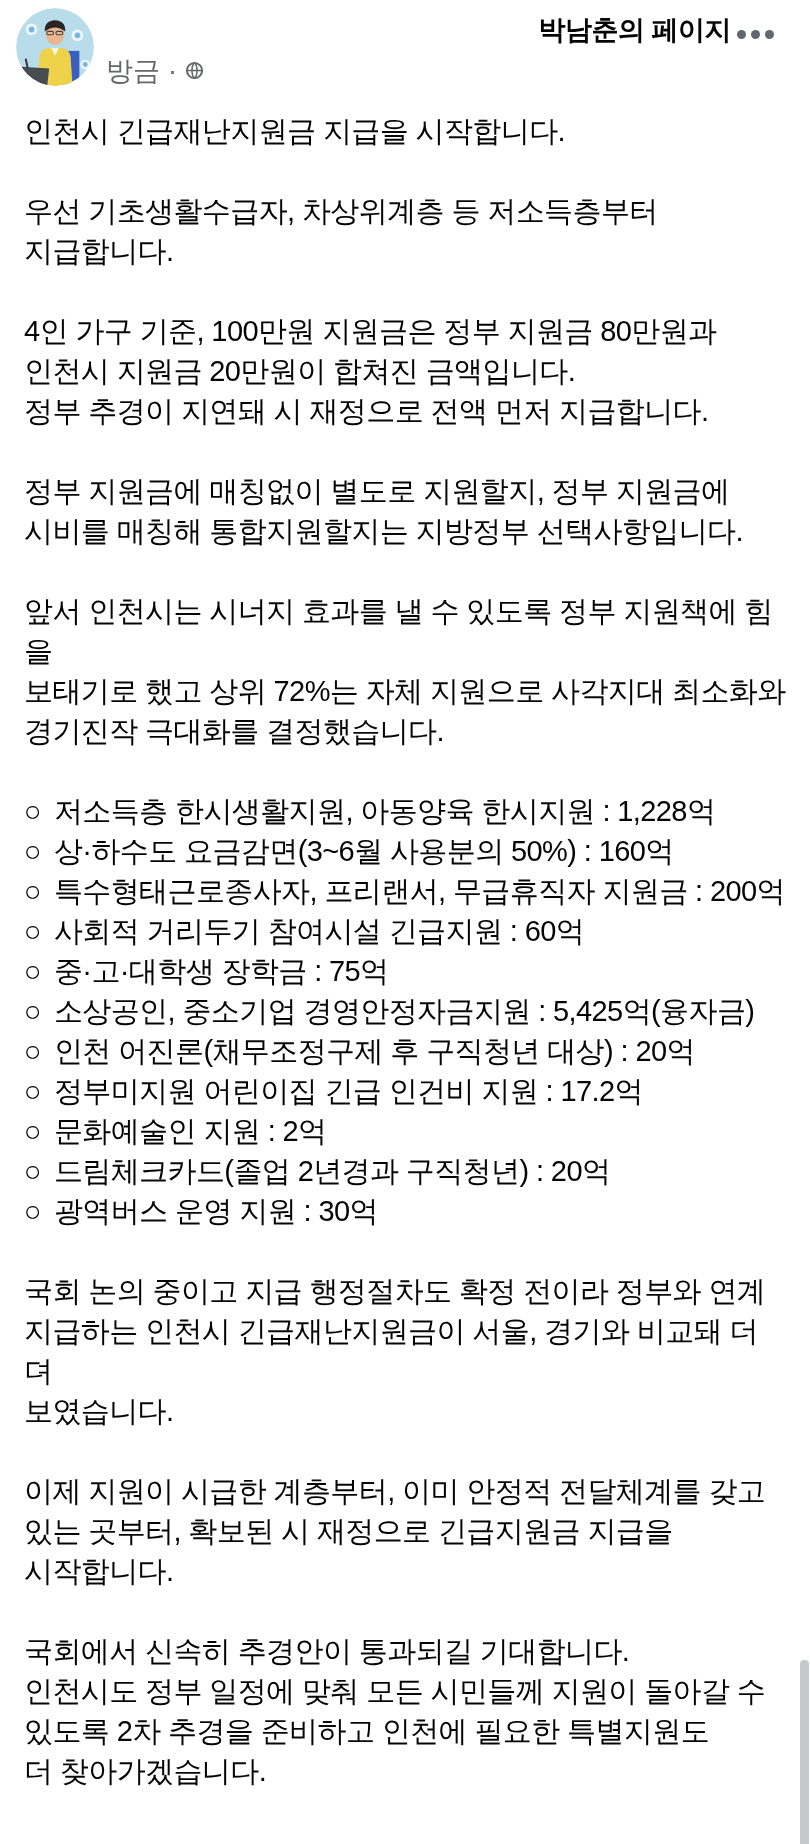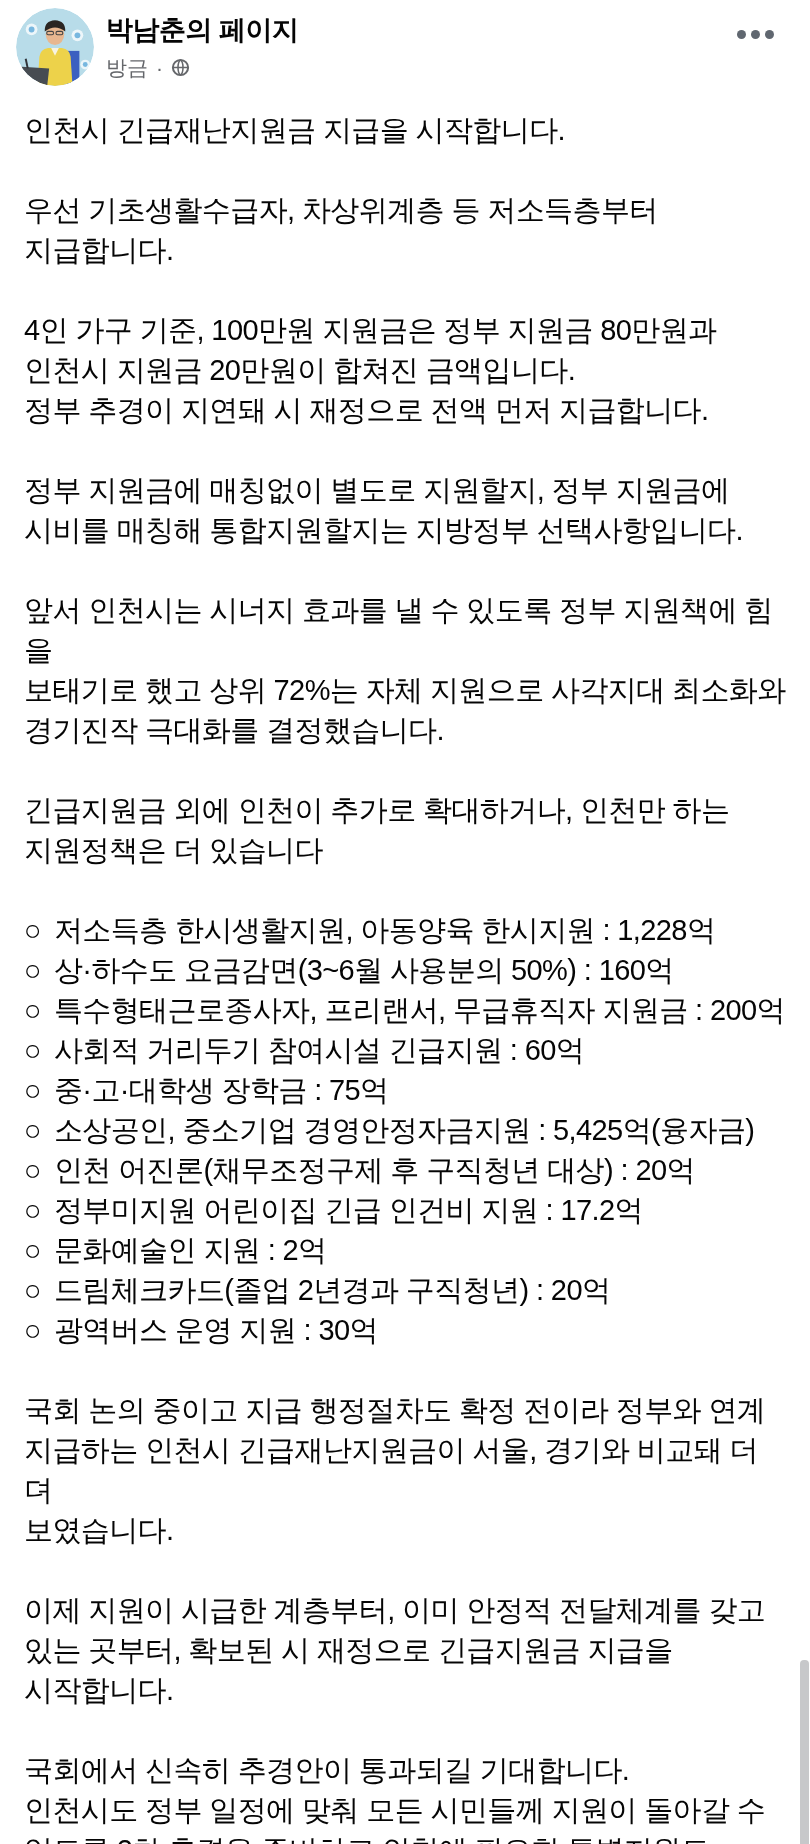--- a/index.html
+++ b/index.html
@@ -30,28 +30,29 @@
     padding-top:6px;
     flex:1 1 auto;
     min-width:0;
   }
   .page-name {
     font-size:27px;
     font-weight:bold;
     line-height:1.25;
     letter-spacing:-0.5px;
     color:#050505;
+    text-align:right;
   }
   .meta-line {
     margin-top:7px;
     display:flex;
     align-items:center;
     gap:8px;
     color:#65676b;
-    font-size:21px;
+    font-size:27px;
     line-height:1.2;
   }
   .meta-sep { color:#65676b; }
   .more-button {
     flex:0 0 auto;
     display:flex;
     align-items:center;
     gap:5px;
     padding:8px 6px;
     margin-top:14px;
@@ -164,22 +165,20 @@
     <p class="para">우선 기초생활수급자, 차상위계층 등 저소득층부터
 지급합니다.</p>
     <p class="para">4인 가구 기준, 100만원 지원금은 정부 지원금 80만원과
 인천시 지원금 20만원이 합쳐진 금액입니다.
 정부 추경이 지연돼 시 재정으로 전액 먼저 지급합니다.</p>
     <p class="para">정부 지원금에 매칭없이 별도로 지원할지, 정부 지원금에
 시비를 매칭해 통합지원할지는 지방정부 선택사항입니다.</p>
     <p class="para">앞서 인천시는 시너지 효과를 낼 수 있도록 정부 지원책에 힘을
 보태기로 했고 상위 72%는 자체 지원으로 사각지대 최소화와
 경기진작 극대화를 결정했습니다.</p>
-    <p class="para">긴급지원금 외에 인천이 추가로 확대하거나, 인천만 하는
-지원정책은 더 있습니다</p>
 
     <ul class="support-list">
       <li>
         <span class="bullet-marker">○</span>
         <span class="bullet-text">저소득층 한시생활지원, 아동양육 한시지원 : 1,228억</span>
         </li>
       <li>
         <span class="bullet-marker">○</span>
         <span class="bullet-text">상·하수도 요금감면(3~6월 사용분의 50%) : 160억</span>
         </li>

